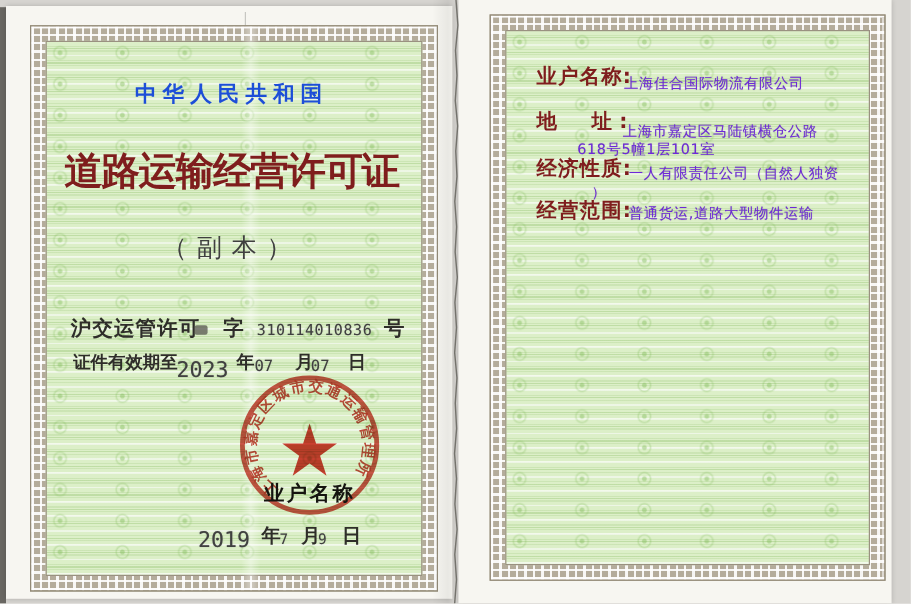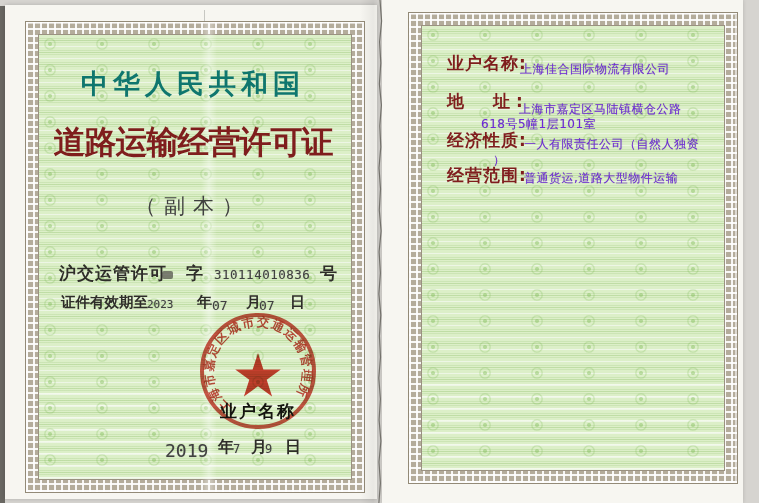--- a/index.html
+++ b/index.html
@@ -36,21 +36,21 @@
       repeating-linear-gradient(0deg, rgba(255,255,255,.65) 0 1.5px, rgba(255,255,255,0) 1.5px 6px, rgba(125,180,85,.30) 6px 7px, rgba(125,180,85,0) 7px 12px),
       repeating-linear-gradient(0deg, rgba(120,175,80,.16) 0 1px, transparent 1px 4px);
     background-size:52px 26px, 52px 26px, auto, auto;
   }
   .fold-light{position:absolute;left:201px;top:22px;width:16px;height:468px;
     background:linear-gradient(90deg, rgba(255,255,255,0), rgba(255,255,255,.40), rgba(255,255,255,0));z-index:3;}
   .crease-top{position:absolute;left:199px;top:5px;width:1px;height:16px;background:rgba(90,90,85,.3);}
   
   .t{position:absolute;z-index:5;white-space:nowrap;}
   .center-l{left:40px;width:306px;text-align:center;}
-  .country{top:66px;font-size:27px;letter-spacing:5px;color:#0f766e;font-weight:600;}
+  .country{top:66px;font-size:18px;letter-spacing:5px;color:#1d4ed8;font-weight:600;}
   .big-title{top:121px;font-size:32px;font-family:"DejaVu Sans",sans-serif;font-weight:700;letter-spacing:-1px;color:#7f1d1d;}
   .copy{top:192px;font-size:21px;letter-spacing:8px;color:#404040;}
   .lbl{font-weight:700;color:#2e2d29;}
   .fill{font-family:"DejaVu Sans Mono",monospace;color:#404040;text-shadow:0 0 1px rgba(111,117,110,.55);}
   .redaction{position:absolute;left:162px;top:271px;width:11px;height:8px;background:#4c4a45;opacity:.7;border-radius:2px;z-index:5;}
   
   .rlbl{font-family:"DejaVu Sans",sans-serif;font-weight:700;font-size:17px;letter-spacing:1px;color:#7f1d1d;}
   .rval{font-family:"DejaVu Sans",sans-serif;font-size:12px;letter-spacing:.5px;color:#6d28d9;text-shadow:0 0 1px rgba(124,131,123,.6);}
   
   .seal{position:absolute;left:194px;top:307px;z-index:4;mix-blend-mode:multiply;}
@@ -79,21 +79,21 @@
 <div class="t center-l big-title">道路运输经营许可证</div>
 <div class="t center-l copy">（副本）</div>
 
 <div class="t lbl" style="left:59px;top:262px;font-size:17px;letter-spacing:1px;">沪交运管许可</div>
 <div class="redaction"></div>
 <div class="t lbl" style="left:186px;top:262px;font-size:17px;">字</div>
 <div class="t fill" style="left:214px;top:267px;font-size:12.5px;letter-spacing:.5px;">310114010836</div>
 <div class="t lbl" style="left:320px;top:262px;font-size:17px;">号</div>
 
 <div class="t lbl" style="left:61px;top:293px;font-size:14.5px;">证件有效期至</div>
-<div class="t fill" style="left:147px;top:298px;font-size:11px;">2023</div>
+<div class="t fill" style="left:147px;top:298px;font-size:18px;">2023</div>
 <div class="t lbl" style="left:197px;top:293px;font-size:15px;">年</div>
 <div class="t fill" style="left:212px;top:298px;font-size:13px;">07</div>
 <div class="t lbl" style="left:246px;top:293px;font-size:15px;">月</div>
 <div class="t fill" style="left:259px;top:298px;font-size:13px;">07</div>
 <div class="t lbl" style="left:290px;top:293px;font-size:15px;">日</div>
 
 <svg class="seal" width="128" height="128" viewBox="-64 -64 128 128">
   <circle r="56" fill="none" stroke="#c9392b" stroke-width="4" opacity=".85"></circle>
   <path id="sealArc" d="M -19 40.8 A 45 45 0 1 1 19 40.8" fill="none"></path>
   <text font-size="12.5" font-weight="bold" fill="#c43b2d" letter-spacing="1.5" opacity=".9" font-family="DejaVu Sans, sans-serif">

